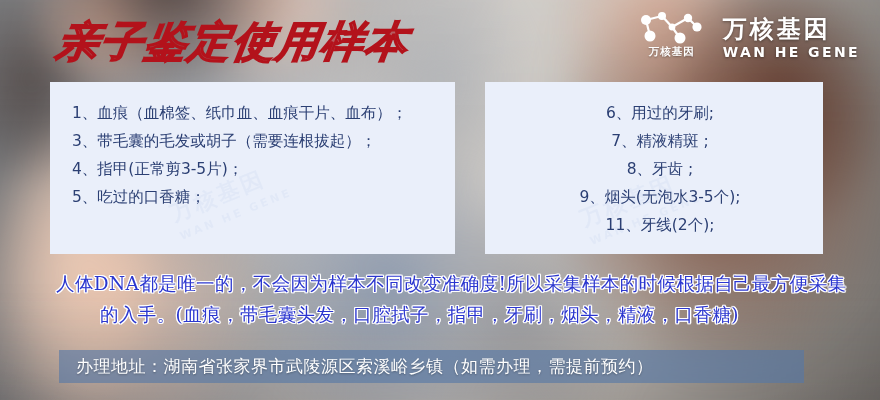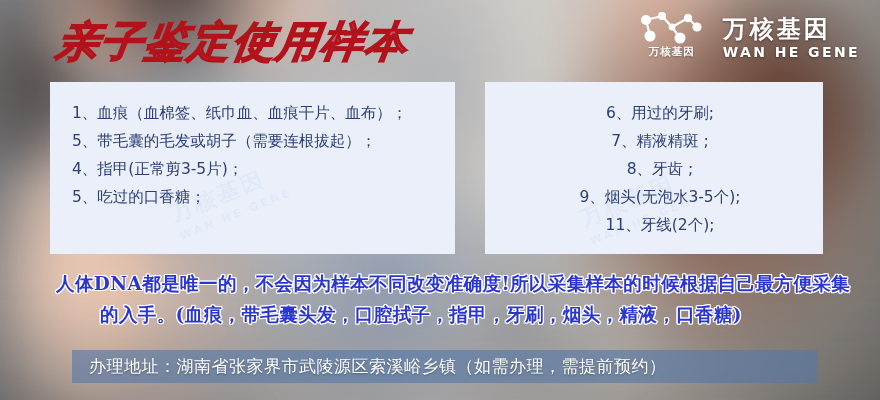--- a/index.html
+++ b/index.html
@@ -84,31 +84,31 @@
   }
   .wm .wm-cn{font-size:22px;font-weight:700;color:#dbe4f5;letter-spacing:3px;}
   .wm .wm-en{font-size:11px;font-weight:700;color:#dbe4f5;letter-spacing:3px;margin-top:2px;}
   .wm-a{left:120px;top:95px;}
   .wm-b{left:95px;top:100px;}
 
   
   .note{
     position:absolute;left:56px;top:268px;width:812px;
     font-family:"DejaVu Serif","Liberation Serif",serif;
-    font-size:18.5px;line-height:31px;font-weight:700;
+    font-size:18.5px;line-height:31px;font-weight:400;
     color:#2b36cf;letter-spacing:.4px;
     text-shadow:
       -1.3px 0 #fff, 1.3px 0 #fff, 0 -1.3px #fff, 0 1.3px #fff,
       -1px -1px #fff, 1px -1px #fff, -1px 1px #fff, 1px 1px #fff;
   }
   .note .l2{display:block;padding-left:44px;}
 
   
   .addr{
-    position:absolute;left:72px;top:350px;width:745px;height:33px;
+    position:absolute;left:59px;top:350px;width:745px;height:33px;
     background:rgba(86,119,166,.62);
     display:flex;align-items:center;
   }
   .addr-text{
     font-size:17px;color:#ffffff;letter-spacing:.5px;white-space:nowrap;
     padding-left:17px;text-shadow:0 1px 2px rgba(0,0,0,.3);
     font-family:"DejaVu Sans","Liberation Sans",sans-serif;
   }
 </style>
 </head>
@@ -154,21 +154,21 @@
     </div>
   </div>
 
   <div class="panel panel-left">
     <div class="wm wm-a">
       <div class="wm-cn">万核基因</div>
       <div class="wm-en">WAN HE GENE</div>
     </div>
     <div class="panel-body">
       <div class="item">1、血痕（血棉签、纸巾血、血痕干片、血布）；</div>
-      <div class="item">5、带毛囊的毛发或胡子（需要连根拔起）；</div>
+      <div class="item">3、带毛囊的毛发或胡子（需要连根拔起）；</div>
       <div class="item">4、指甲(正常剪3-5片)；</div>
       <div class="item">5、吃过的口香糖；</div>
     </div>
   </div>
 
   <div class="panel panel-right">
     <div class="wm wm-b">
       <div class="wm-cn">万核基因</div>
       <div class="wm-en">WAN HE GENE</div>
     </div>

